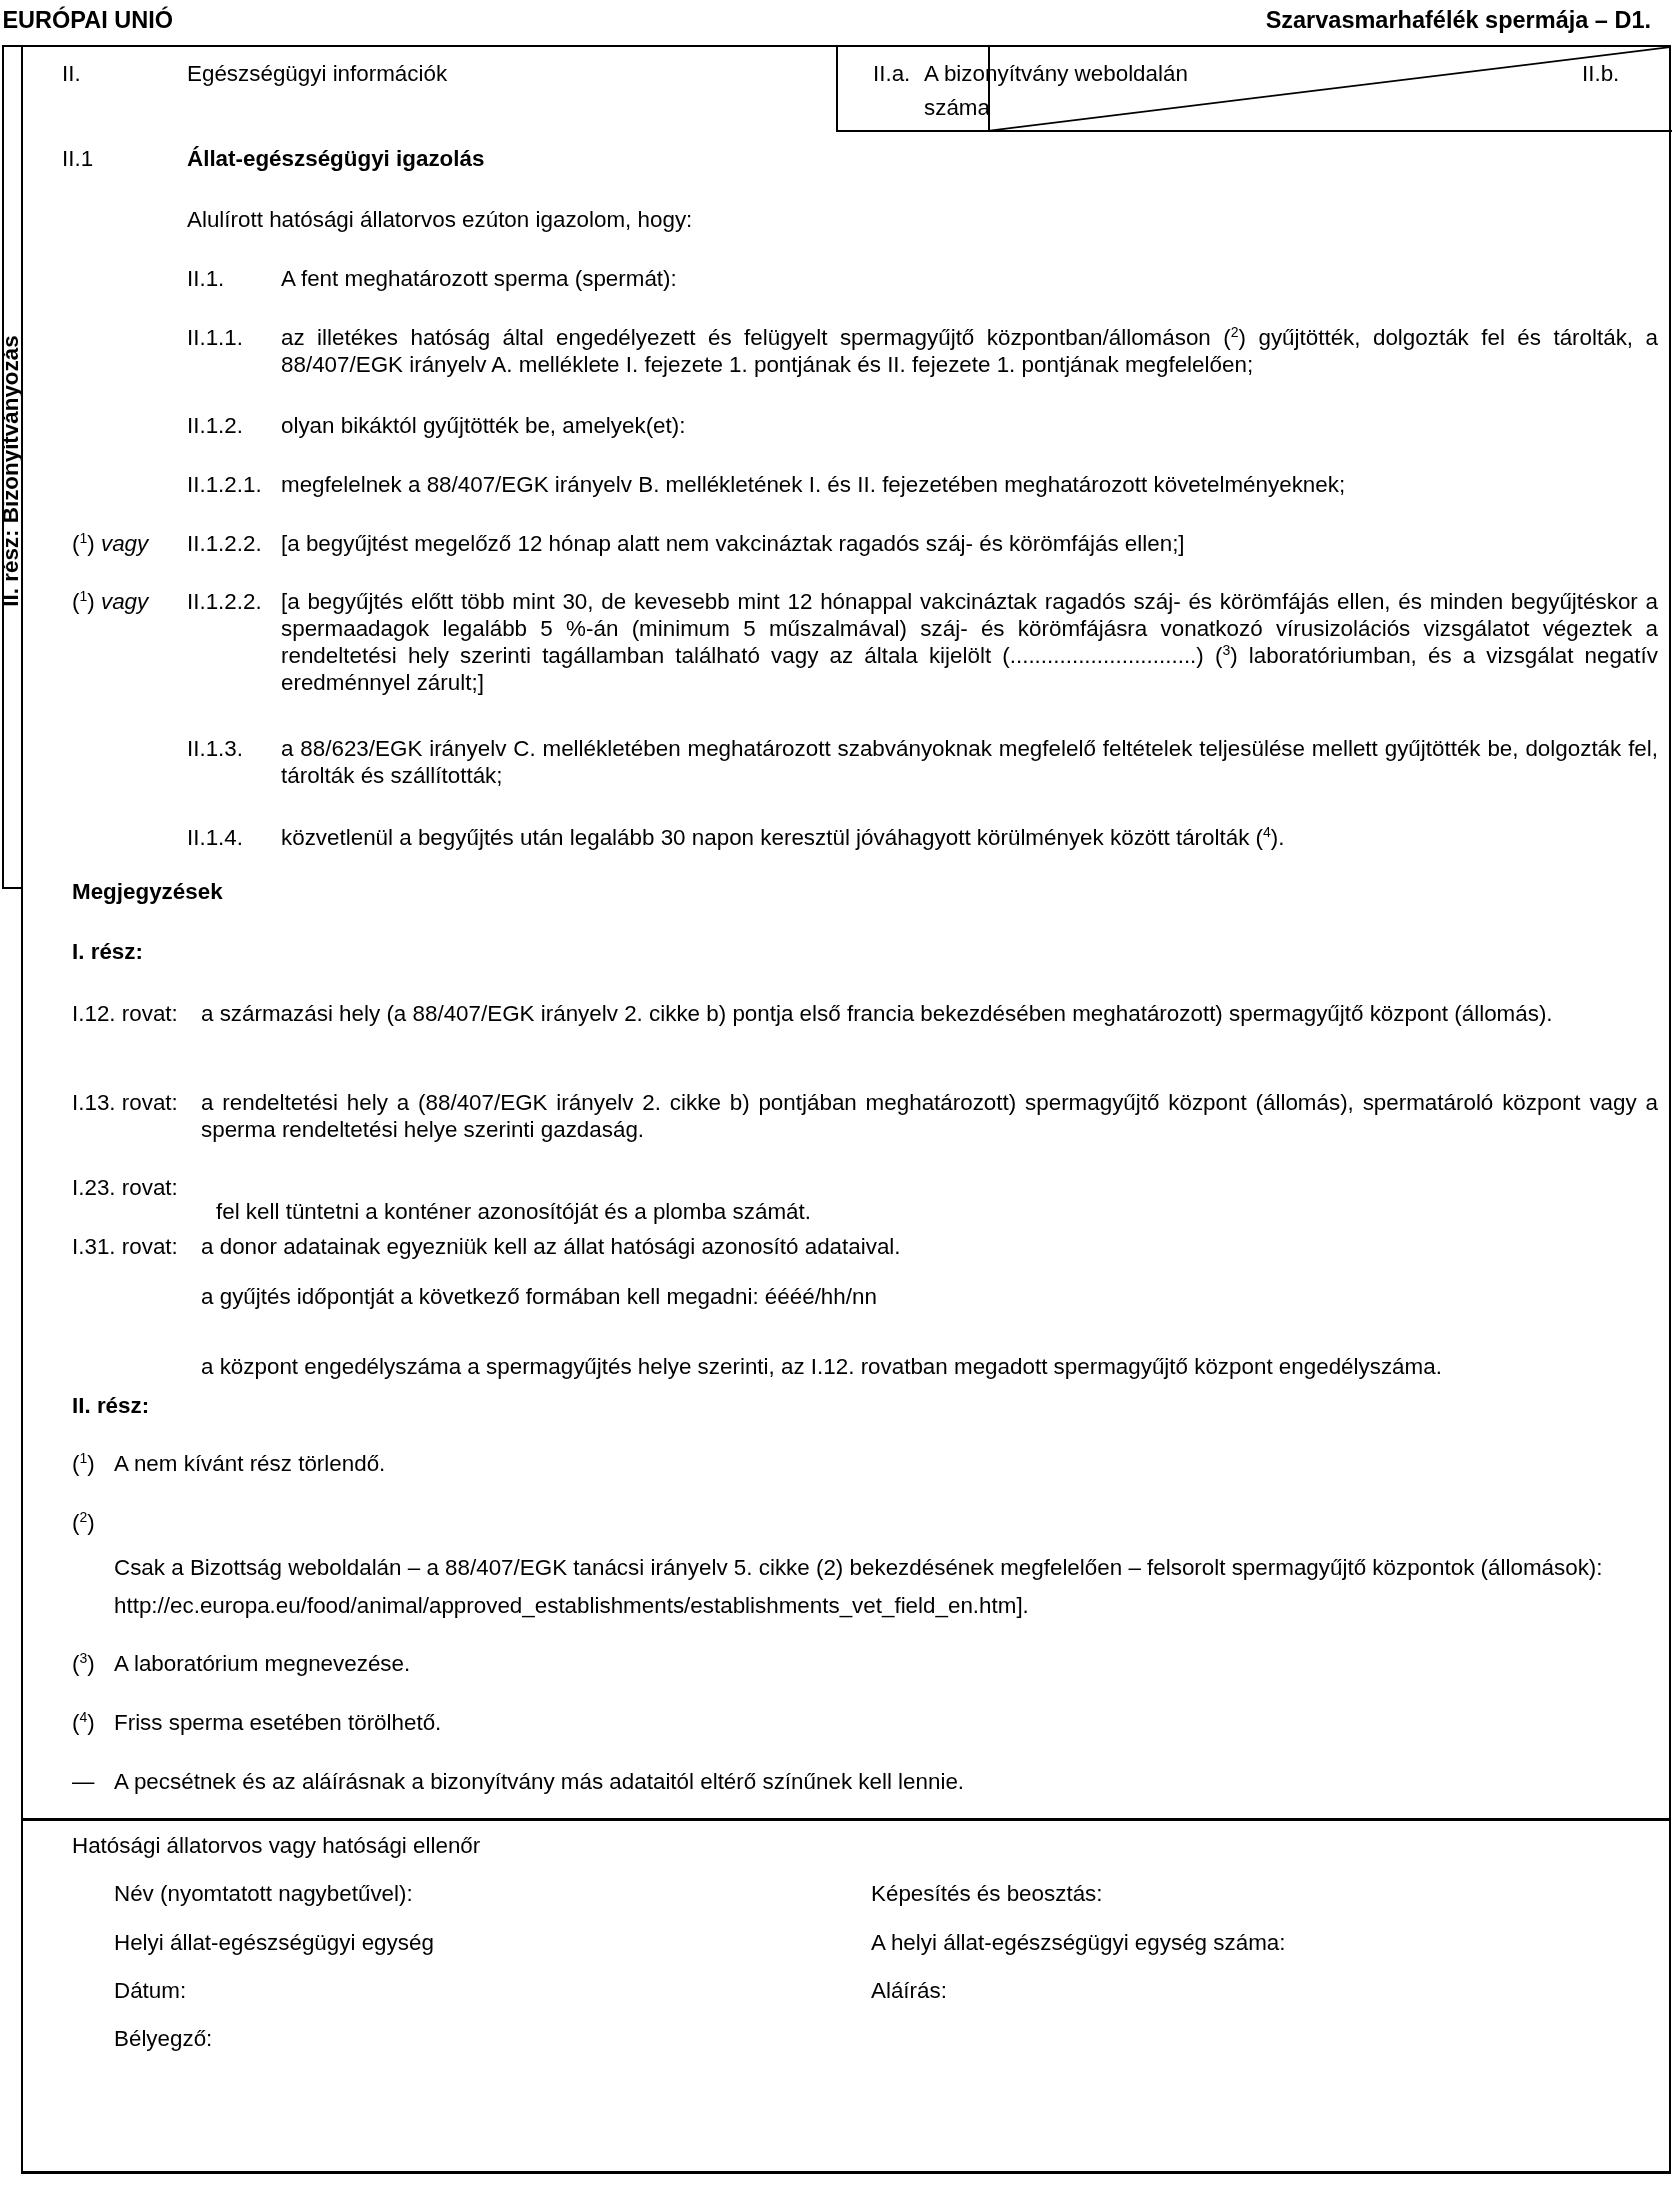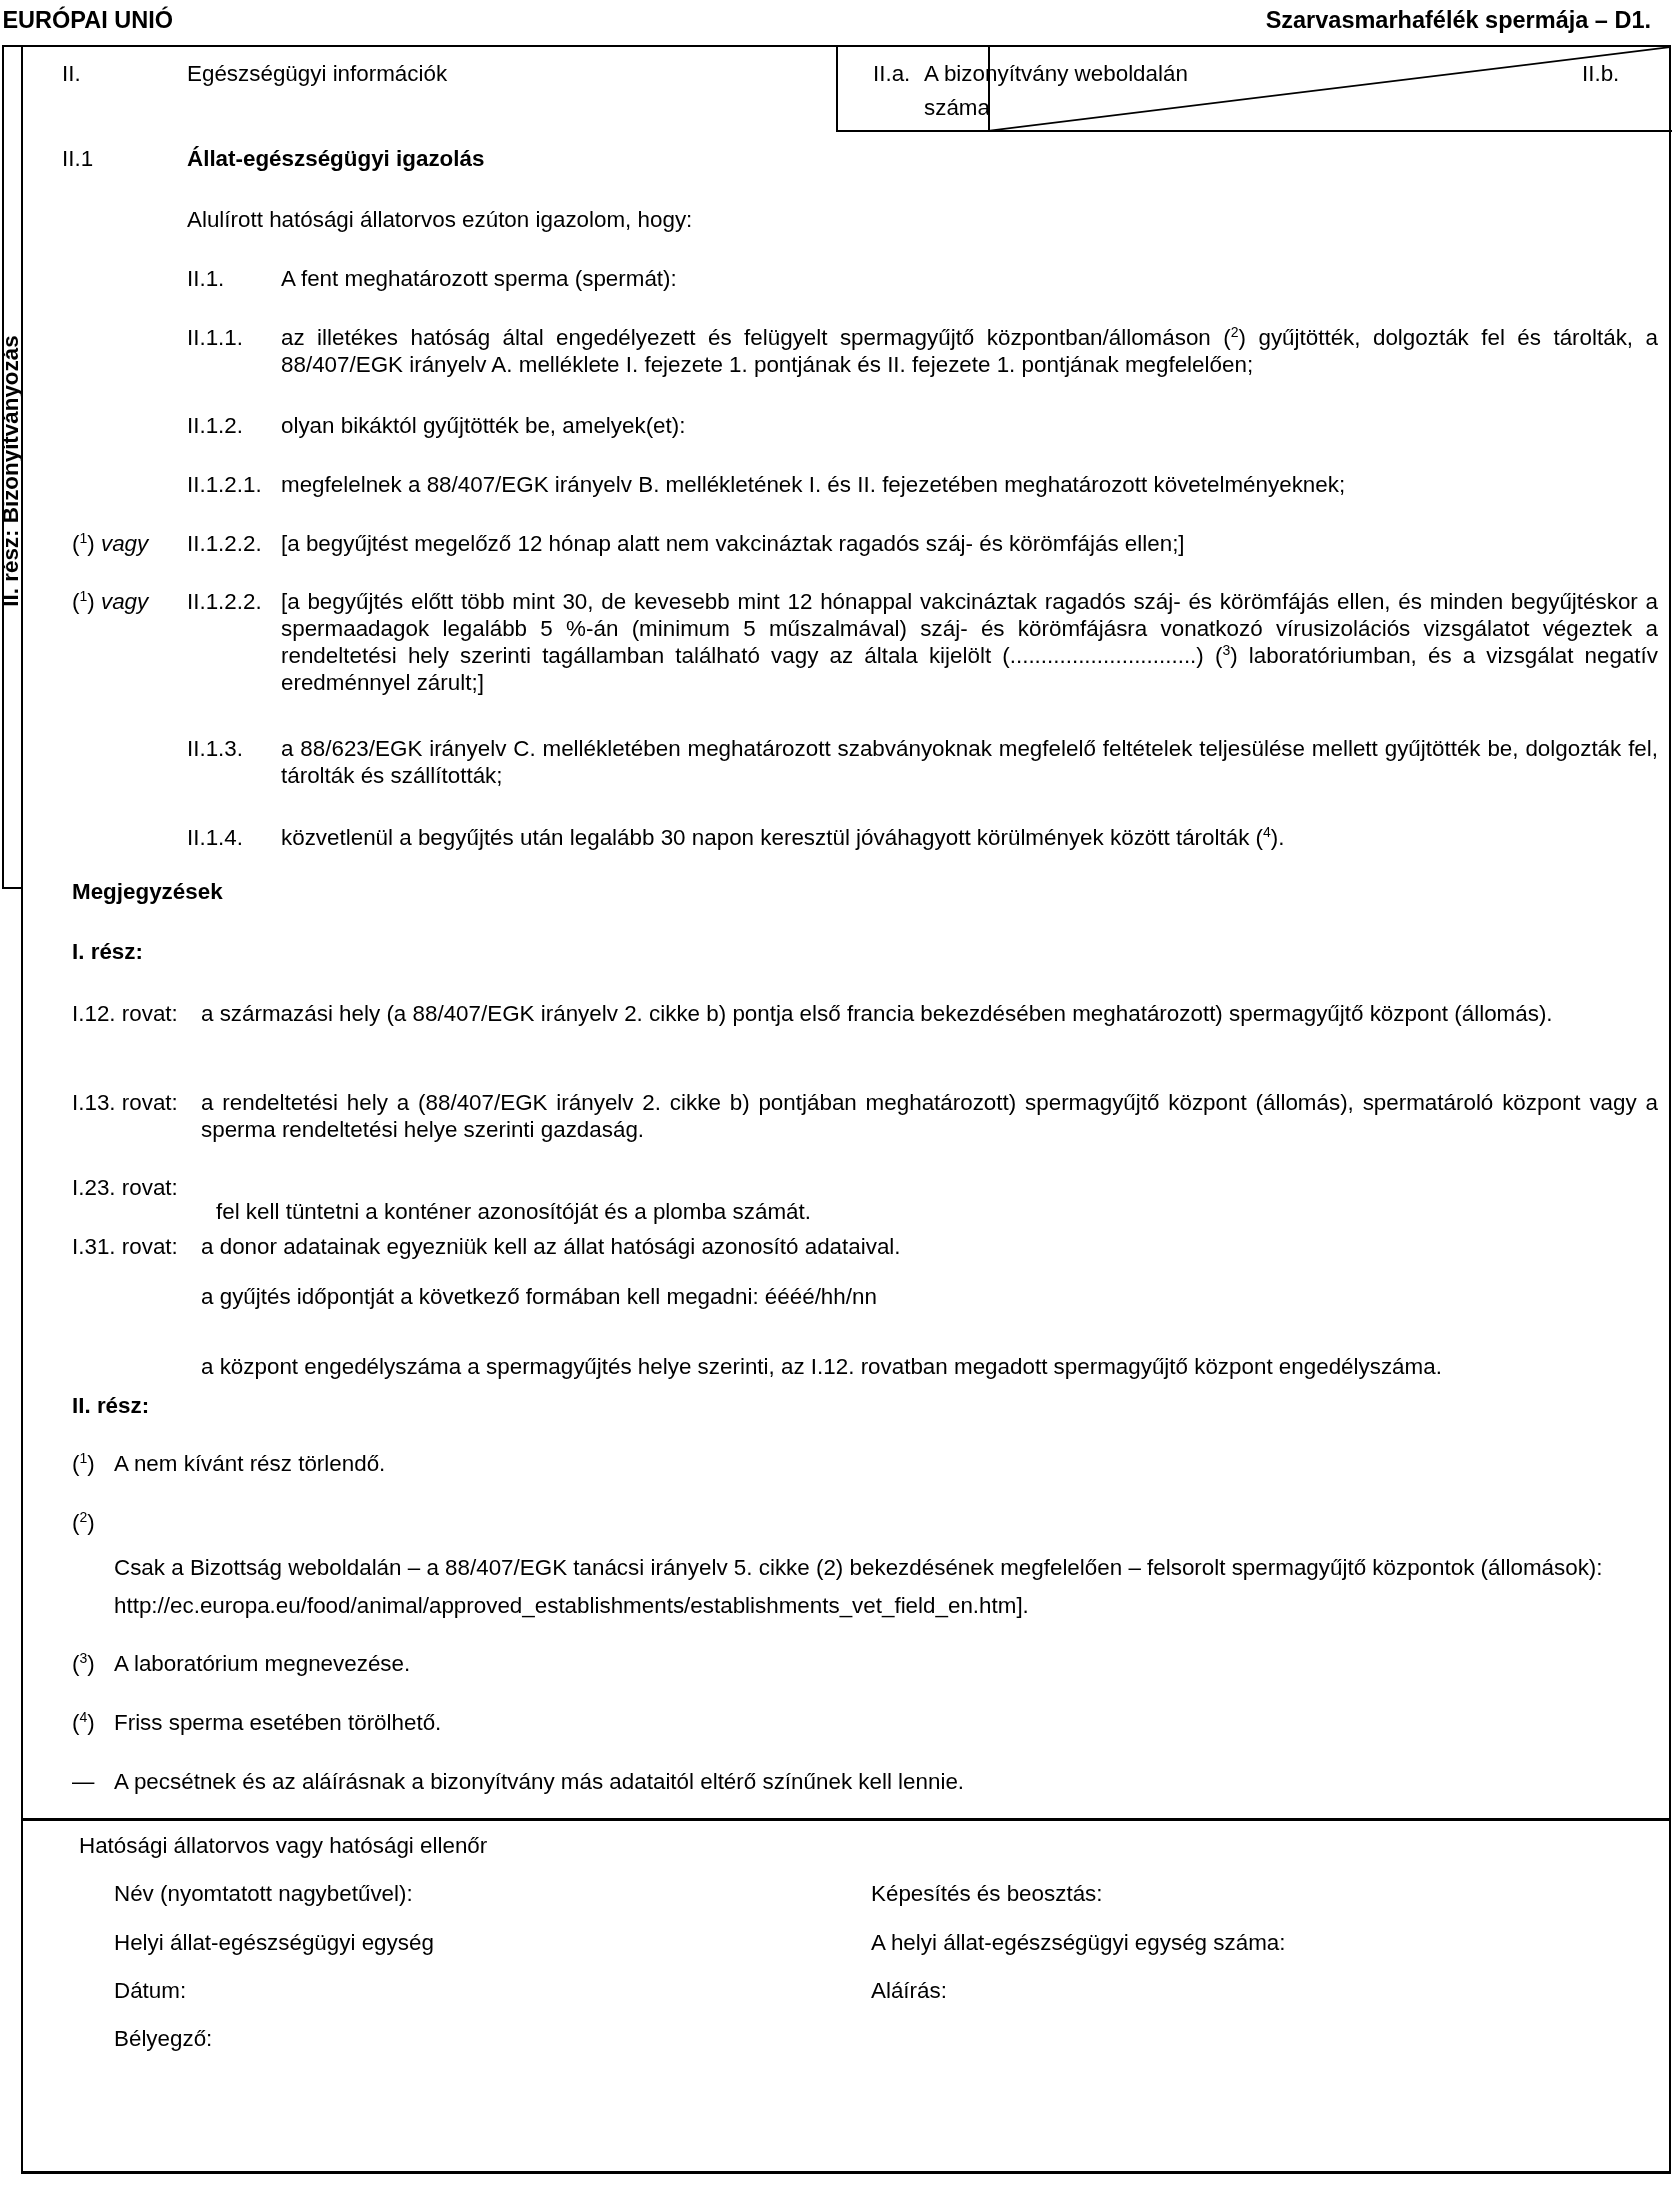--- a/index.html
+++ b/index.html
@@ -116,21 +116,21 @@
 
 <div class="t" style="left:72px; top:1650px;">(<sup>3</sup>)</div>
 <div class="t" style="left:114px; top:1650px;">A laboratórium megnevezése.</div>
 
 <div class="t" style="left:72px; top:1709px;">(<sup>4</sup>)</div>
 <div class="t" style="left:114px; top:1709px;">Friss sperma esetében törölhető.</div>
 
 <div class="t" style="left:72px; top:1768px;">—</div>
 <div class="t" style="left:114px; top:1768px;">A pecsétnek és az aláírásnak a bizonyítvány más adataitól eltérő színűnek kell lennie.</div>
 
-<div class="t" style="left:79px; top:1832px;">Hatósági állatorvos vagy hatósági ellenőr</div>
+<div class="t" style="left:72px; top:1832px;">Hatósági állatorvos vagy hatósági ellenőr</div>
 <div class="t" style="left:114px; top:1880px;">Név (nyomtatott nagybetűvel):</div>
 <div class="t" style="left:871px; top:1880px;">Képesítés és beosztás:</div>
 <div class="t" style="left:114px; top:1929px;">Helyi állat-egészségügyi egység</div>
 <div class="t" style="left:871px; top:1929px;">A helyi állat-egészségügyi egység száma:</div>
 <div class="t" style="left:114px; top:1977px;">Dátum:</div>
 <div class="t" style="left:871px; top:1977px;">Aláírás:</div>
 <div class="t" style="left:114px; top:2025px;">Bélyegző:</div>
 
 
 </body></html>

